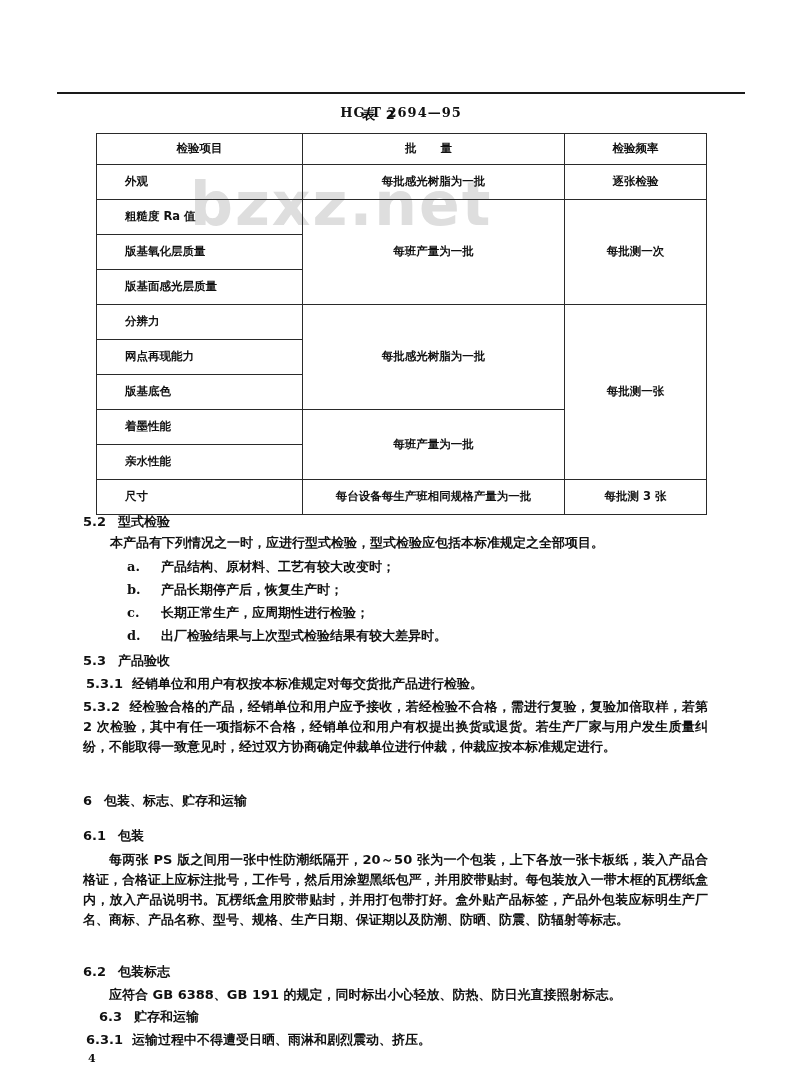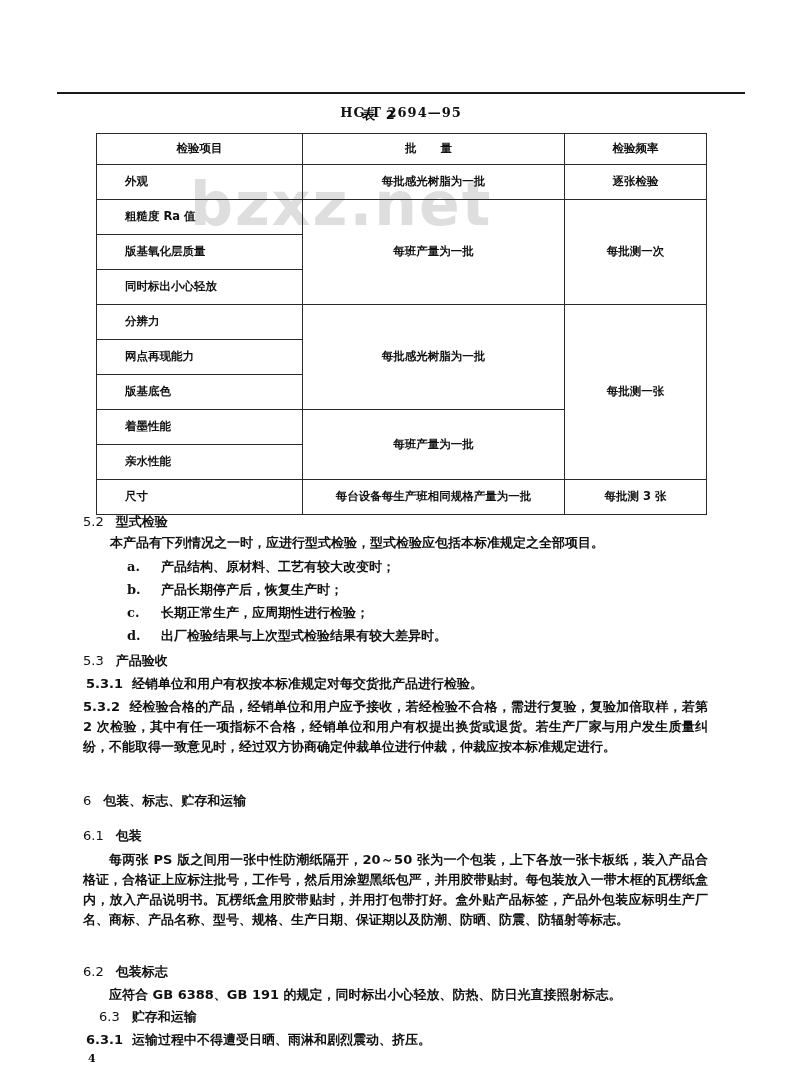--- a/index.html
+++ b/index.html
@@ -132,21 +132,21 @@
     font-size: 13px;
     line-height: 20px;
     color: #111;
   }
   .sect-h {
     font-weight: 700;
     white-space: nowrap;
   }
   .sect-num {
     display: inline-block;
-    font-weight: 400;
+    font-weight: 700;
   }
   .sect-title {
     display: inline-block;
     font-weight: 700;
     margin-left: 12px;
   }
   .para {
     font-weight: 700;
     text-align: justify;
     text-justify: inter-character;
@@ -214,21 +214,21 @@
         </tr>
         <tr>
           <td class="item">粗糙度 Ra 值</td>
           <td class="ctr" rowspan="3">每班产量为一批</td>
           <td class="ctr" rowspan="3">每批测一次</td>
         </tr>
         <tr>
           <td class="item">版基氧化层质量</td>
         </tr>
         <tr>
-          <td class="item">同时标出小心轻放</td>
+          <td class="item">版基面感光层质量</td>
         </tr>
         <tr>
           <td class="item">分辨力</td>
           <td class="ctr" rowspan="3">每批感光树脂为一批</td>
           <td class="ctr" rowspan="5">每批测一张</td>
         </tr>
         <tr>
           <td class="item">网点再现能力</td>
         </tr>
         <tr>

